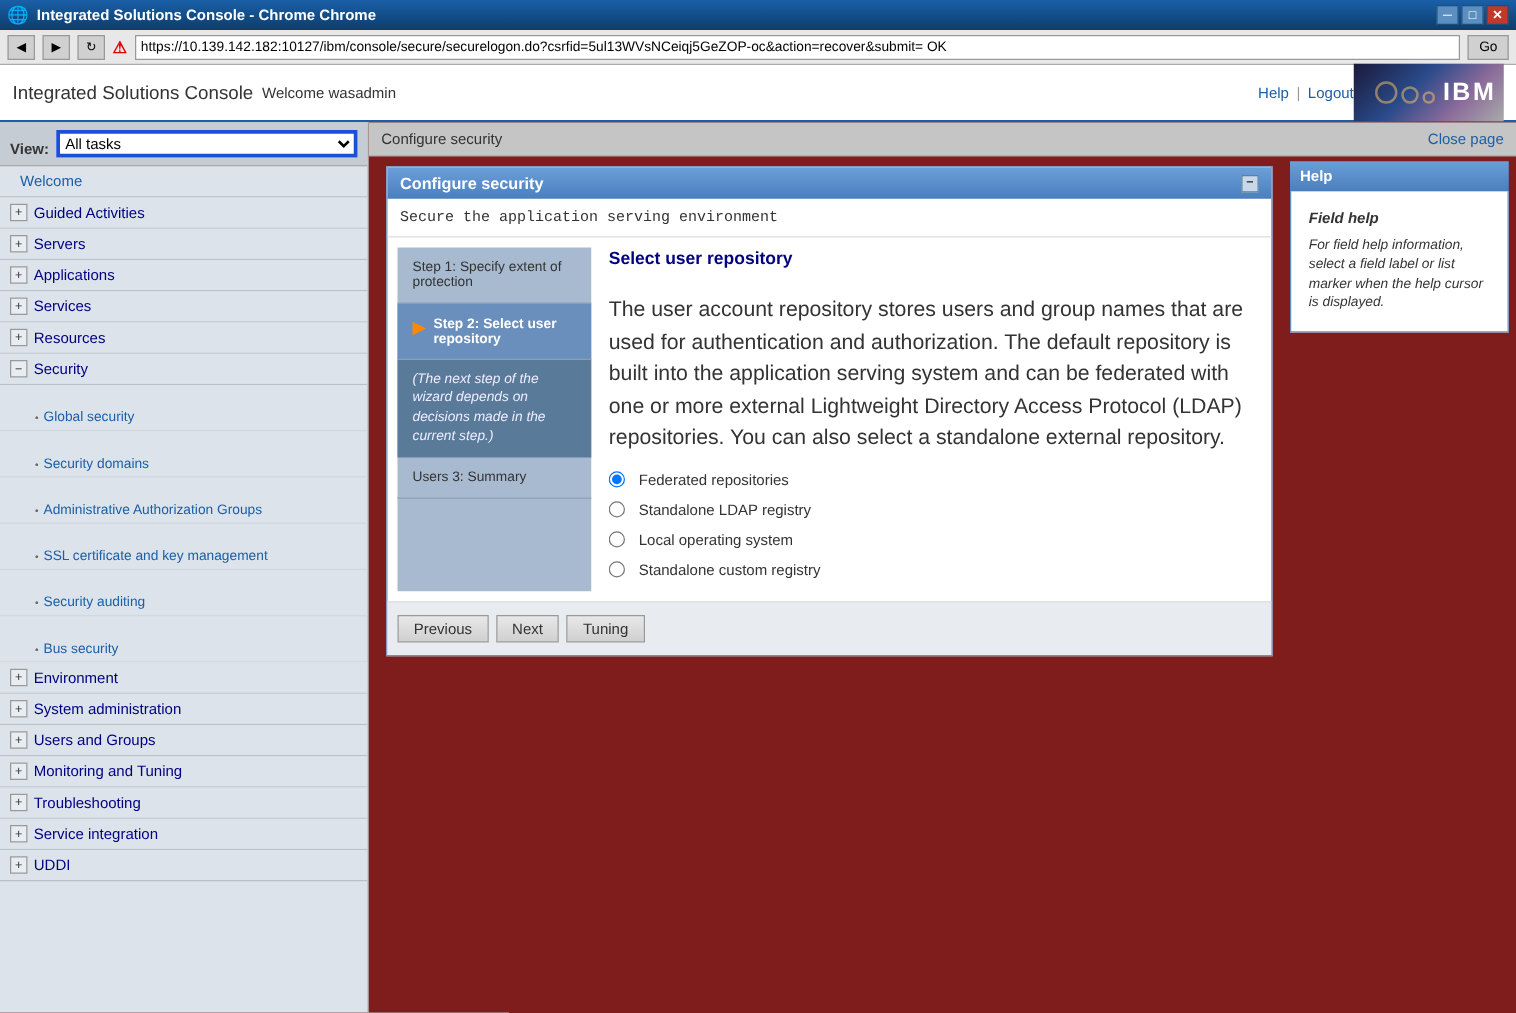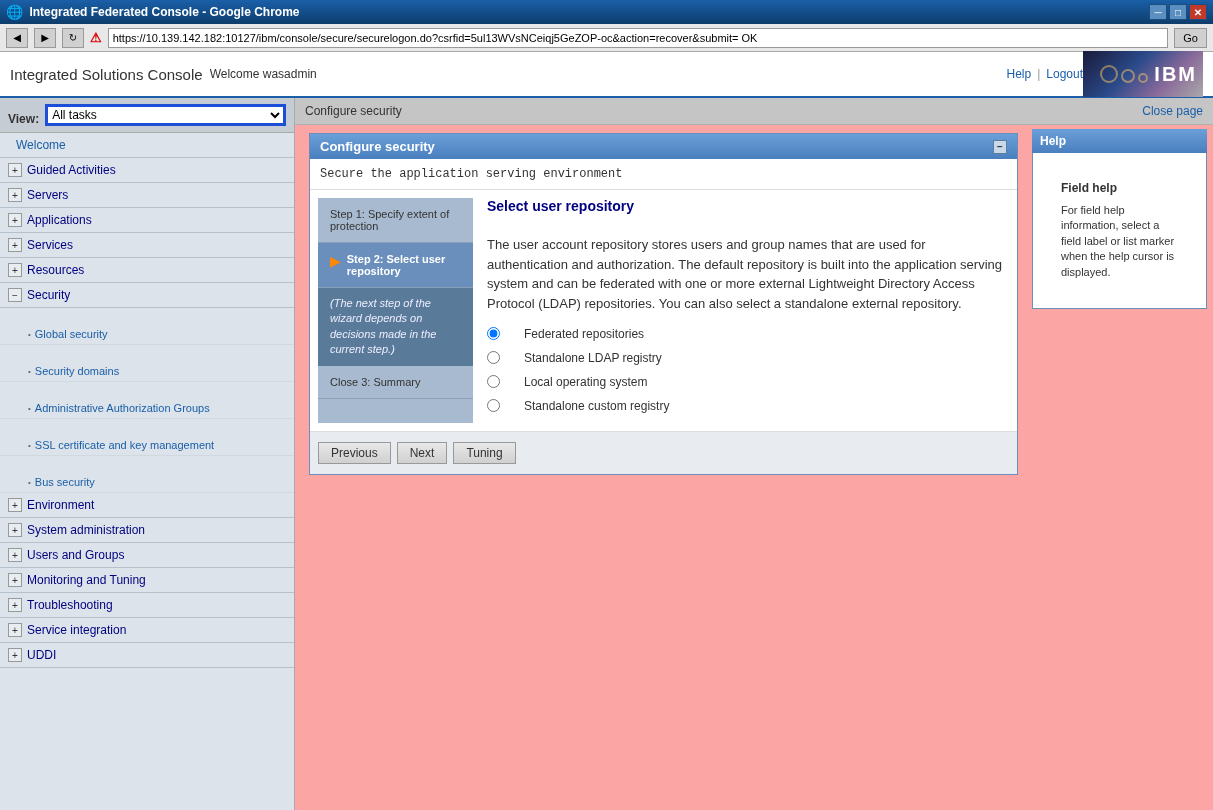--- a/index.html
+++ b/index.html
@@ -137,21 +137,21 @@
     }
     .sidebar-subitem::before {
       content: '•';
       color: #666;
       font-size: 8px;
     }
 
     
     #content-area {
       flex: 1;
-      background: #fca5a5;
+      background: #7f1d1d;
       overflow-y: auto;
       padding: 0;
     }
 
     
     #breadcrumb-bar {
       background: #c5c5c5;
       padding: 6px 10px;
       display: flex;
       justify-content: space-between;
@@ -234,30 +234,30 @@
       flex: 1;
       padding: 0 6px;
     }
     #main-content h2 {
       font-size: 14px;
       color: #000080;
       margin-bottom: 21px;
       font-weight: bold;
     }
     #main-content .description {
-      font-size: 13px;
+      font-size: 17px;
       color: #333;
       margin-bottom: 14px;
       line-height: 1.5;
     }
 
     .radio-option {
       display: flex;
       align-items: flex-start;
-      gap: 24px;
+      gap: 11px;
       margin-bottom: 10px;
       font-size: 12px;
       color: #333;
       cursor: pointer;
     }
     .radio-option input[type="radio"] {
       margin: 0;
       cursor: pointer;
     }
 
@@ -288,23 +288,24 @@
       background: linear-gradient(to bottom, #6a9fd8, #4a7fbf);
       color: white;
       padding: 5px 8px;
       font-size: 12px;
       font-weight: bold;
     }
     #help-panel-body {
       background: white;
       border: 1px solid #6a8fbd;
       border-top: none;
-      padding: 28px;
-      font-size: 12px;
-      color: #333;
+      padding: 14px;
+      font-size: 12px;
+      color: #333;
+      font-style: italic;
     }
     #help-panel-body .help-title {
       font-weight: bold;
       margin-bottom: 8px;
       font-size: 12px;
     }
     #help-panel-body .help-text {
       font-size: 11px;
       line-height: 1.4;
       color: #333;
@@ -336,21 +337,21 @@
       font-weight: bold;
       letter-spacing: 2px;
       margin-left: 6px;
     }
   </style>
 </head>
 <body>
 
 <div id="title-bar">
   <span style="margin-right:6px; font-size:14px;">🌐</span>
-  <span class="title-text">Integrated Federated Console - Google Chrome</span>
+  <span class="title-text">Integrated Solutions Console - Chrome Chrome</span>
   <div class="win-controls">
     <div class="win-btn">─</div>
     <div class="win-btn">□</div>
     <div class="win-btn close">✕</div>
   </div>
 </div>
 
 <div id="address-bar">
   <div class="nav-btn">◀</div>
   <div class="nav-btn">▶</div>
@@ -439,20 +440,23 @@
     <div class="sidebar-subitem">
       <span>Security domains</span>
     </div>
     <div class="sidebar-subitem">
       <span>Administrative Authorization Groups</span>
     </div>
     <div class="sidebar-subitem">
       <span>SSL certificate and key management</span>
     </div>
     <div class="sidebar-subitem">
+      <span>Security auditing</span>
+    </div>
+    <div class="sidebar-subitem">
       <span>Bus security</span>
     </div>
 
     <div class="sidebar-item">
       <div class="item-header top-level">
         <div class="expand-icon">+</div>
         <span>Environment</span>
       </div>
     </div>
 
@@ -524,21 +528,21 @@
             <div class="step-item active" style="background:#6a8fbd;">
               <div style="display:flex; align-items:flex-start; gap:2px;">
                 <span class="step-arrow">▶</span>
                 <span style="font-weight:bold; font-size:11px; color:white;">Step 2:  Select user repository</span>
               </div>
             </div>
             <div class="step-current-indicator">
               <span>(The next step of the wizard depends on decisions made in the current step.)</span>
             </div>
             <div class="step-item">
-              <span>Close 3:  Summary</span>
+              <span>Users 3:  Summary</span>
             </div>
           </div>
 
           <div id="main-content">
             <h2>Select user repository</h2>
             <p class="description">The user account repository stores users and group names that are used for authentication and authorization. The default repository is built into the application serving system and can be federated with one or more external Lightweight Directory Access Protocol (LDAP) repositories. You can also select a standalone external repository.</p>
 
             <div class="radio-option">
               <input type="radio" name="repo" id="federated" checked="" style="">
               <label for="federated">Federated repositories</label>

